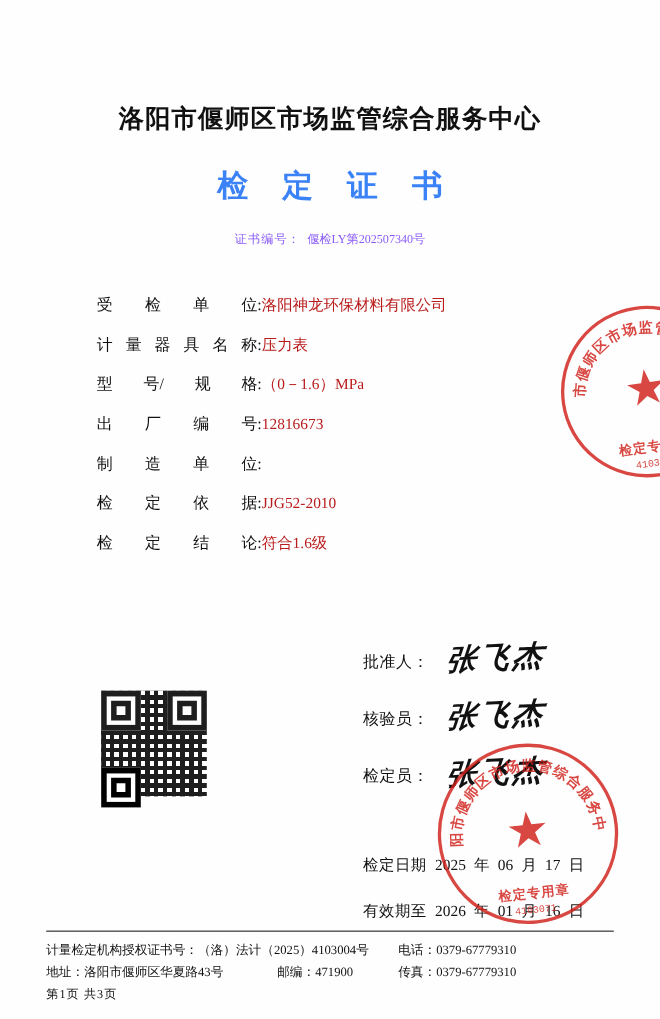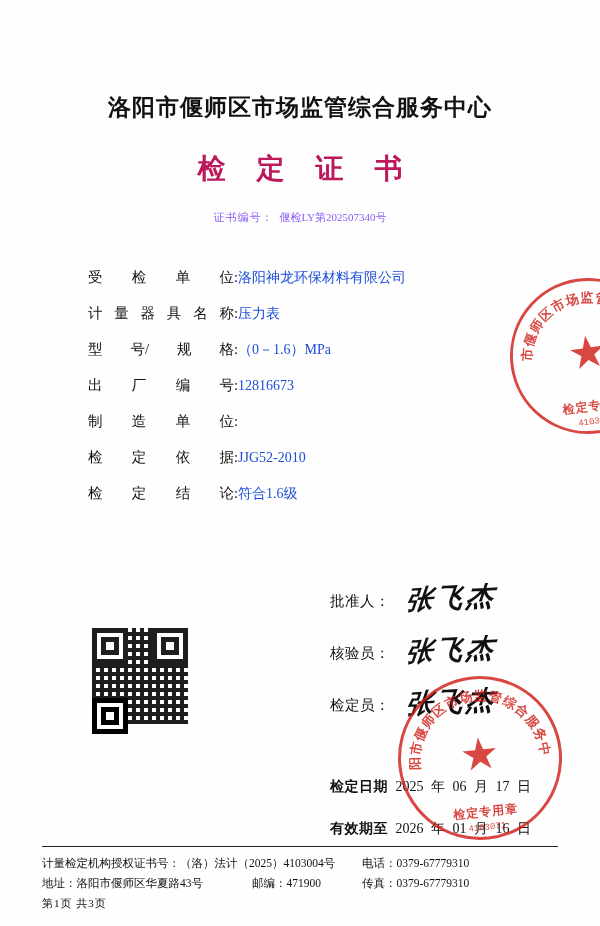--- a/index.html
+++ b/index.html
@@ -34,21 +34,21 @@
   .doc-title {
     position: absolute;
     top: 150px;
     left: 0;
     width: 600px;
     text-align: center;
     font-size: 28px;
     font-weight: bold;
     letter-spacing: 12px;
     text-indent: 12px;
-    color: #be185d;
+    color: #3b82f6;
   }
   .cert-no-row {
     position: absolute;
     top: 210px;
     left: 0;
     width: 600px;
     text-align: center;
     font-size: 11px;
     color: #8b5cf6;
   }
@@ -77,21 +77,21 @@
     display: flex;
     justify-content: space-between;
     color: #111;
     letter-spacing: 0;
   }
   .field-label span {
     display: inline-block;
   }
   .field-value {
     flex: 1;
-    color: #1d4ed8;
+    color: #b91c1c;
     font-size: 14px;
   }
 
   
   .sign-block {
     position: absolute;
     left: 330px;
     top: 586px;
     width: 250px;
   }
@@ -120,21 +120,21 @@
     letter-spacing: 3px;
   }
 
   
   .date-row {
     position: absolute;
     left: 330px;
     font-size: 14px;
     white-space: nowrap;
   }
-  .date-row .dl { letter-spacing: 0.5px; font-weight: bold; }
+  .date-row .dl { letter-spacing: 0.5px; }
   .date-row .dv { margin: 0 4px; }
   #row-issue { top: 778px; }
   #row-valid { top: 820px; }
 
   
   .qr {
     position: absolute;
     left: 92px;
     top: 628px;
     width: 96px;

